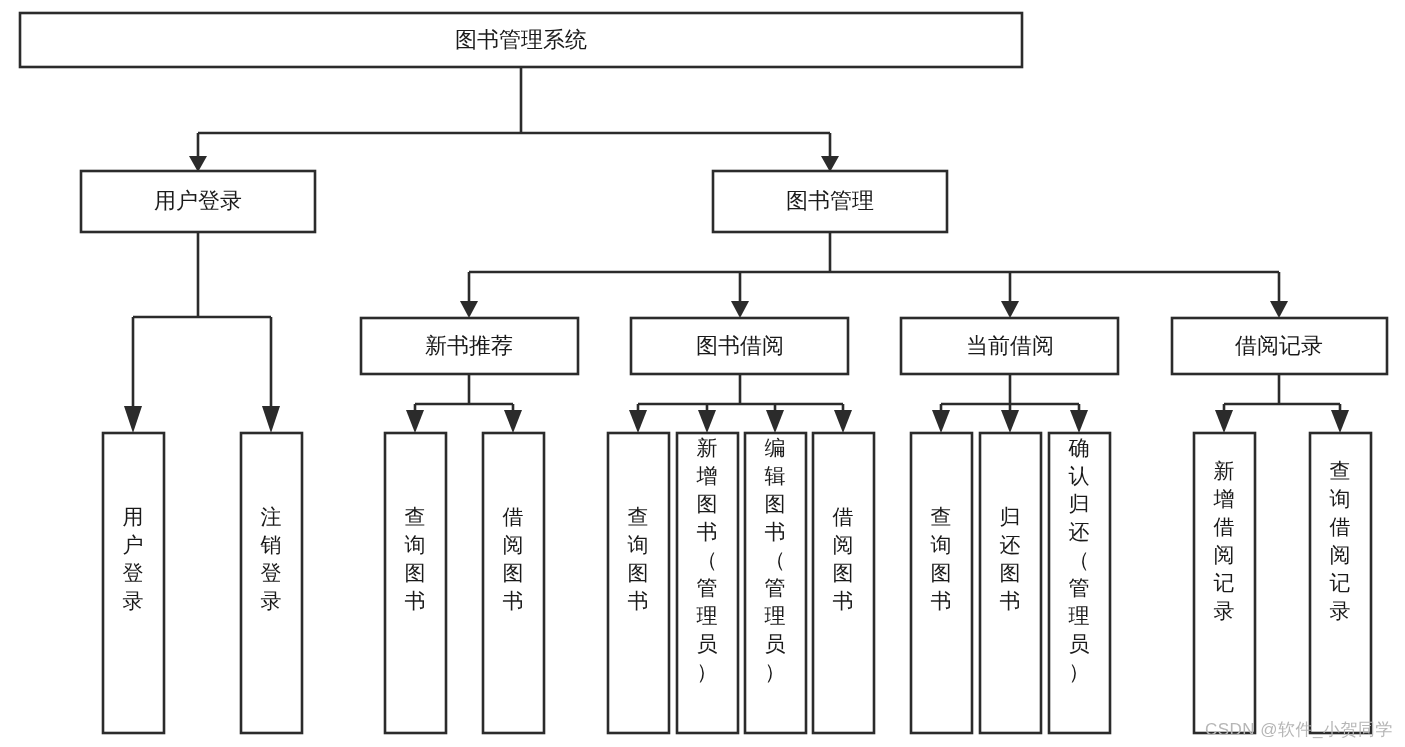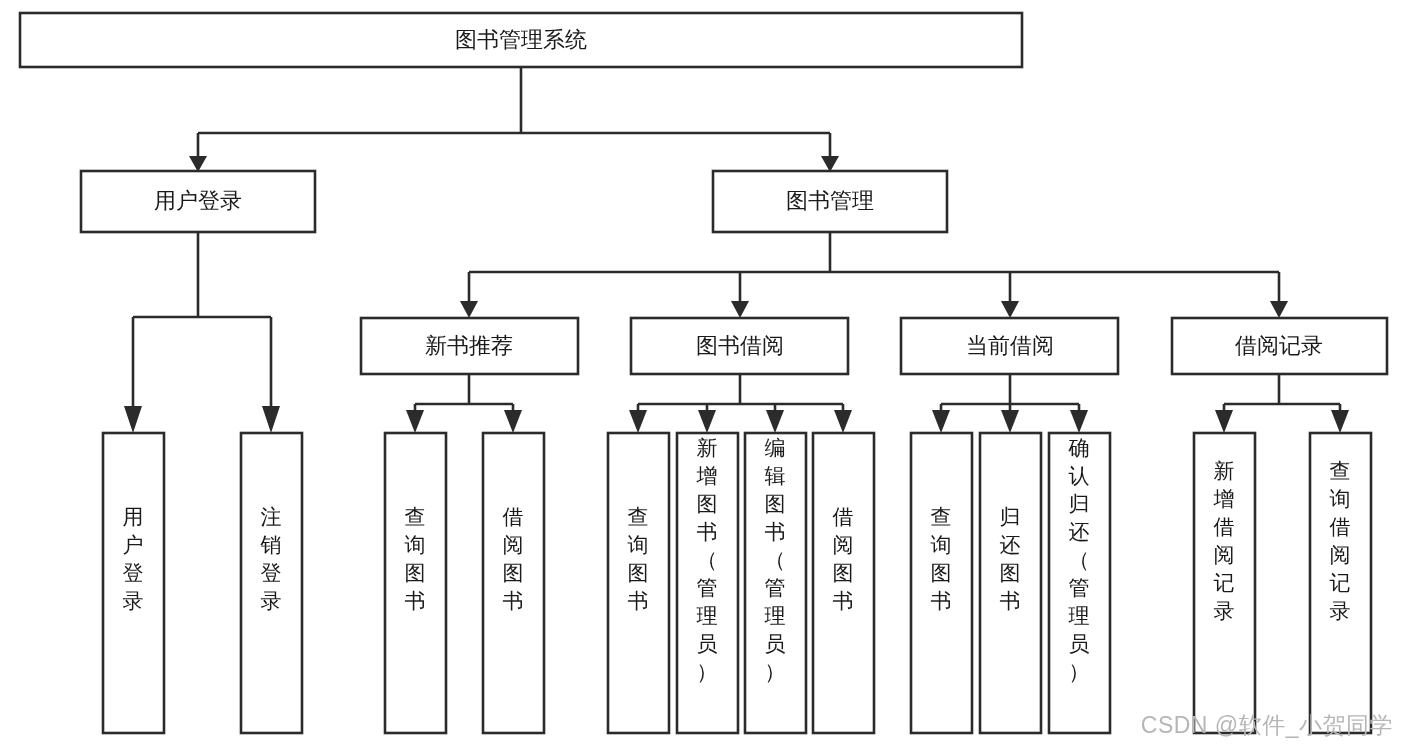--- a/index.html
+++ b/index.html
@@ -45,21 +45,21 @@
   }
   .arrow-head {
     fill: #2b2b2b;
     stroke: none;
   }
   .watermark {
     position: absolute;
     right: 12px;
     bottom: 6px;
     font-family: "Liberation Sans", "DejaVu Sans", sans-serif;
-    font-size: 23px;
+    font-size: 17px;
     color: #b6b6b6;
     white-space: nowrap;
     letter-spacing: 0.5px;
     user-select: none;
   }
 </style>
 </head>
 <body>
 
 <svg id="diagram" viewBox="0 0 1405 747" xmlns="http://www.w3.org/2000/svg">

